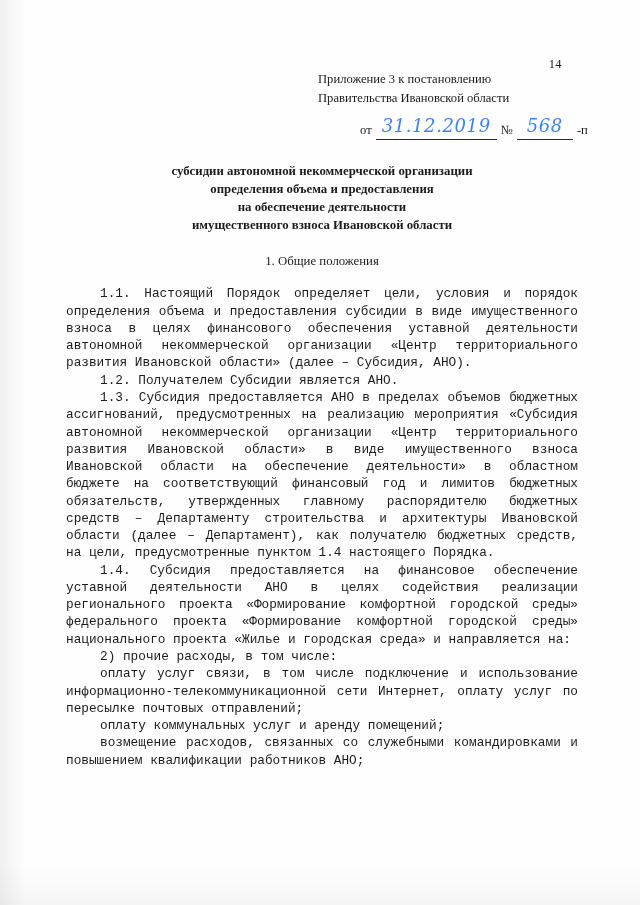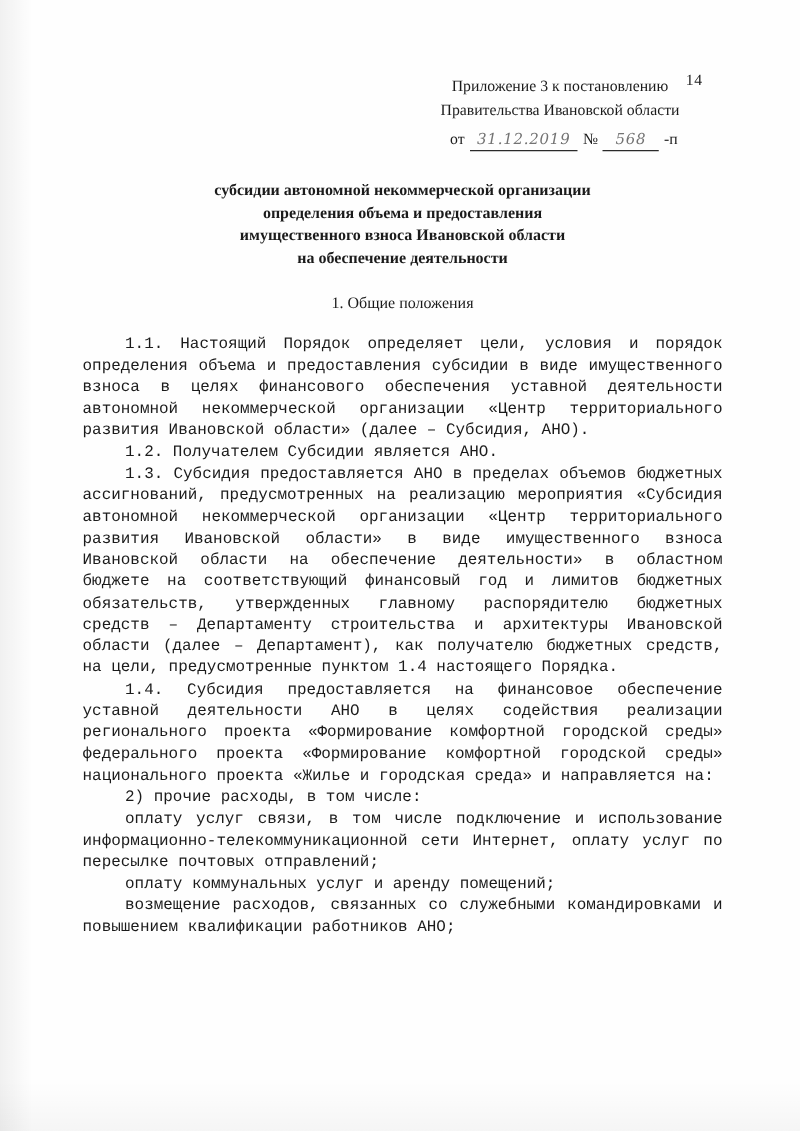--- a/index.html
+++ b/index.html
@@ -40,46 +40,45 @@
   }
   .page-number {
     position: absolute;
     top: 20px;
     right: 78px;
     font-size: 12.5px;
     letter-spacing: 0.4px;
     margin-top: 37px;
   }
   .header-block {
-    margin-top: 24px;
+    margin-top: 34px;
     margin-left: 252px;
     font-size: 12.6px;
     line-height: 1.5;
-    text-align: center;
   }
   .header-line {
     white-space: nowrap;
   }
   .date-line {
     margin-top: 4px;
     margin-left: 42px;
     font-size: 12.6px;
     display: flex;
     align-items: flex-end;
     gap: 4px;
     white-space: nowrap;
   }
   .hand {
     font-family: "DejaVu Serif", serif;
     font-style: italic;
-    font-size: 12px;
+    font-size: 18px;
     border-bottom: 1px solid #2a2a2a;
     padding: 0 6px 0 6px;
     letter-spacing: 0.6px;
-    color: #737373;
+    color: #3b82f6;
   }
   .hand.num {
     padding: 0 10px;
   }
   .title-block {
     margin-top: 22px;
     text-align: center;
     font-weight: bold;
     font-size: 12.8px;
     line-height: 1.42;
@@ -132,22 +131,22 @@
       <span class="hand">31.12.2019</span>
       <span>№</span>
       <span class="hand num">568</span>
       <span>-п</span>
     </div>
   </div>
 
   <div class="title-block">
     <div class="title-line">субсидии автономной некоммерческой организации</div>
     <div class="title-line">определения объема и предоставления</div>
+    <div class="title-line">на обеспечение деятельности</div>
     <div class="title-line">имущественного взноса Ивановской области</div>
-    <div class="title-line">на обеспечение деятельности</div>
   </div>
 
   <div class="section-heading">1. Общие положения</div>
 
   <div class="body">
     <p class="para">1.1. Настоящий Порядок определяет цели, условия и порядок определения объема и предоставления субсидии в виде имущественного взноса в целях финансового обеспечения уставной деятельности автономной некоммерческой организации «Центр территориального развития Ивановской области» (далее – Субсидия, АНО).</p>
     <p class="para">1.2. Получателем Субсидии является АНО.</p>
     <p class="para">1.3. Субсидия предоставляется АНО в пределах объемов бюджетных ассигнований, предусмотренных на реализацию мероприятия «Субсидия автономной некоммерческой организации «Центр территориального развития Ивановской области» в виде имущественного взноса Ивановской области на обеспечение деятельности» в областном бюджете на соответствующий финансовый год и лимитов бюджетных обязательств, утвержденных главному распорядителю бюджетных средств – Департаменту строительства и архитектуры Ивановской области (далее – Департамент), как получателю бюджетных средств, на цели, предусмотренные пунктом 1.4 настоящего Порядка.</p>
     <p class="para">1.4. Субсидия предоставляется на финансовое обеспечение уставной деятельности АНО в целях содействия реализации регионального проекта «Формирование комфортной городской среды» федерального проекта «Формирование комфортной городской среды» национального проекта «Жилье и городская среда» и направляется на:</p>
     <p class="para sub">2) прочие расходы, в том числе:</p>

